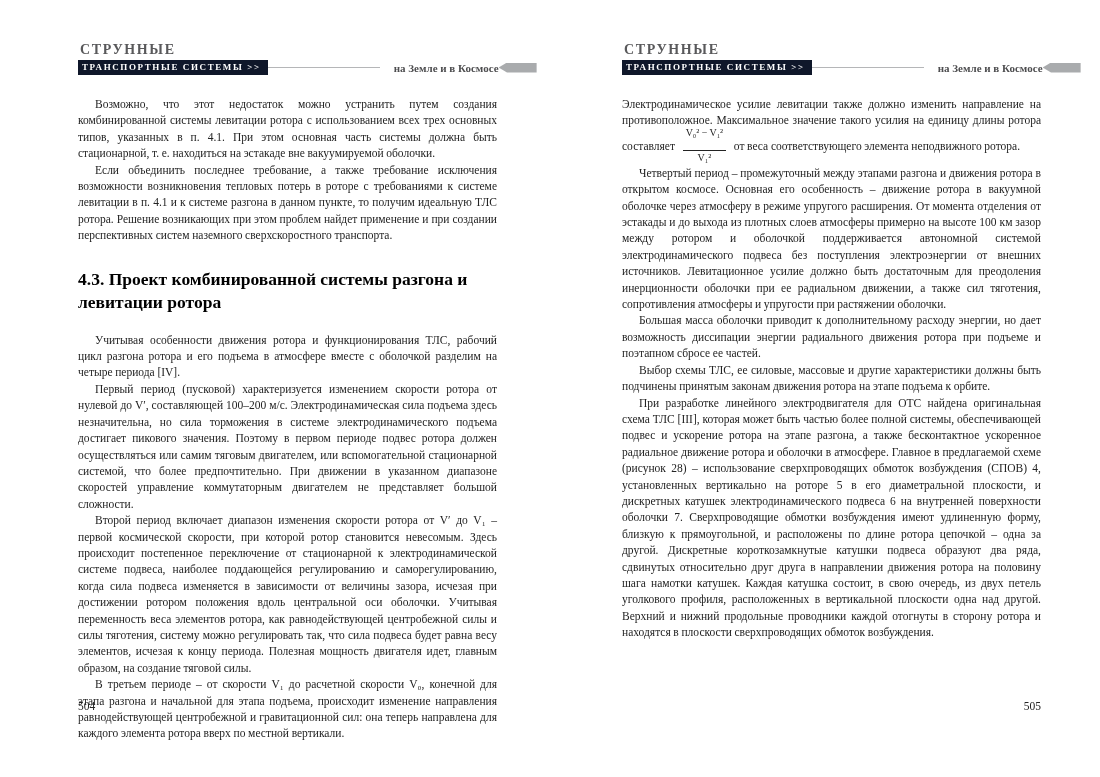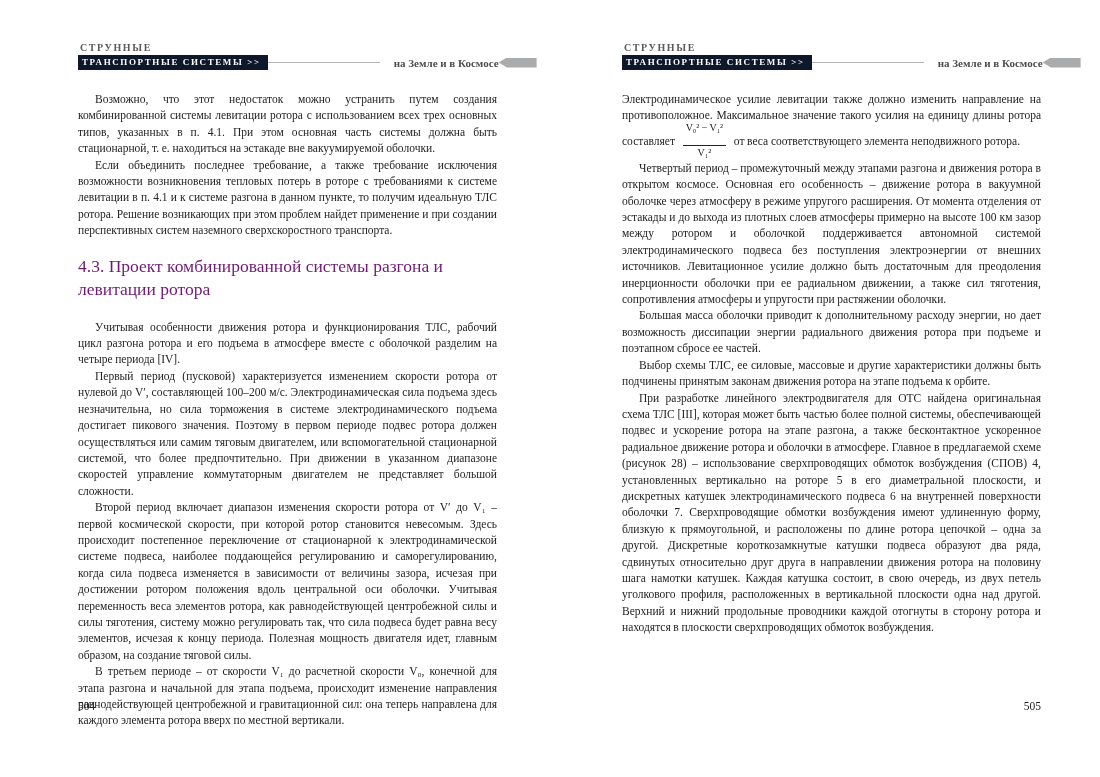--- a/index.html
+++ b/index.html
@@ -20,21 +20,21 @@
     top: 42px;
     width: 419px;
   }
   .page.left  { left: 78px; }
   .page.right { left: 622px; }
 
   
   .brand-top {
     font-family: "Liberation Serif", "DejaVu Serif", serif;
     font-weight: bold;
-    font-size: 10px;
+    font-size: 14px;
     letter-spacing: 1.6px;
     color: #59595b;
     margin-bottom: 2px;
     padding-left: 2px;
   }
   .header-row {
     display: flex;
     align-items: center;
     height: 15px;
   }
@@ -81,23 +81,23 @@
   .bp {
     margin: 0;
     font-size: 11.5px;
     line-height: 16.4px;
     text-indent: 17px;
     word-spacing: -0.2px;
   }
   h2.section-heading {
     font-size: 17.5px;
     line-height: 23.5px;
-    font-weight: normal;
-    color: #701a75;
-    margin: 16px 0 17px 0;
+    font-weight: bold;
+    color: #000000;
+    margin: 24px 0 17px 0;
     text-align: left;
     text-indent: 0;
     hyphens: none;
   }
   
   .frac {
     display: inline-block;
     vertical-align: middle;
     text-align: center;
     font-size: 10px;

